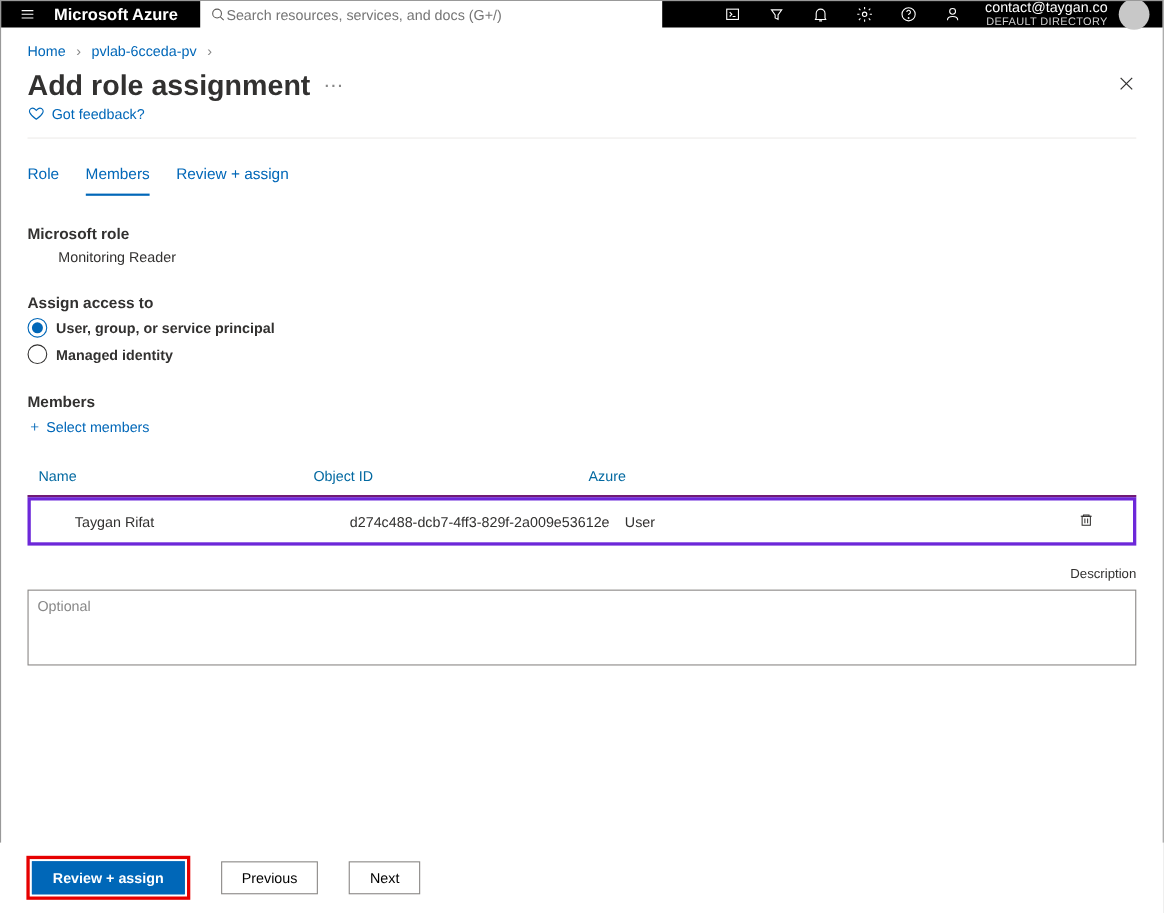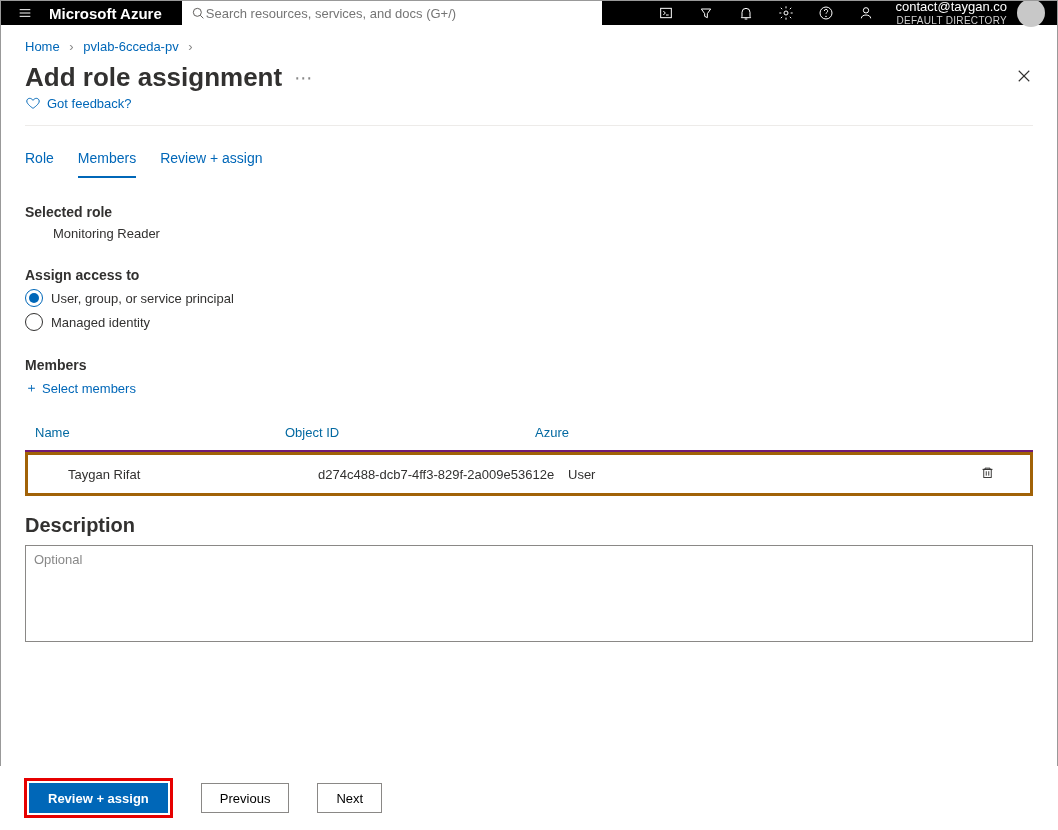--- a/index.html
+++ b/index.html
@@ -33,37 +33,37 @@
   .feedback { color:#0067b8; font-size:13px; display:flex; align-items:center; gap:6px; padding-bottom:14px; border-bottom:1px solid #edebe9; margin-bottom:4px; cursor:pointer;}
   
   .tabs { display:flex; gap:24px; padding:14px 0 0 0; }
   .tab { color:#0067b8; font-size:14px; padding:6px 0 10px 0; cursor:pointer; }
   .tab.active { border-bottom:2px solid #0067b8; font-weight:400;}
   
   .section { margin-top:26px; }
   .section h4 { font-size:14px; font-weight:600; margin-bottom:6px;}
   .section .value { font-size:13px; color:#323130;margin-left:28px;}
   
-  .radio-row { display:flex; align-items:center; gap:8px; margin:6px 0; cursor:pointer;}
+  .radio-row { display:flex; align-items:center; gap:8px; margin:6px 0; cursor:pointer;font-weight:bold;}
   .radio { width:18px; height:18px; border:1px solid #323130; border-radius:50%; display:flex; align-items:center; justify-content:center;}
   .radio.checked { border-color:#0067b8;}
   .radio.checked::after { content:""; width:10px; height:10px; background:#0067b8; border-radius:50%;}
   
   .link-action { color:#0067b8; font-size:13px; display:flex; align-items:center; gap:4px; cursor:pointer; margin-top:6px;}
   
   .table { margin-top:18px; }
   .thead, .trow { display:grid; grid-template-columns: 250px 250px 230px 1fr 40px; align-items:center; padding:10px 10px;}
   .thead { font-weight:400; color:#0369a1; font-size:13px; border-bottom:2px solid #701a75;}
   .thead div { font-weight:400;}
   .trow { font-size:13px; }
-  .row-highlight { border:3px solid #a16207;padding-left:40px; }
+  .row-highlight { border:3px solid #6d28d9;padding-left:40px; }
   .trash { cursor:pointer; }
   
-  .desc-label { font-size:20px; font-weight:700; margin:18px 0 8px 0;}
-  textarea.desc { width:100%; height:97px; border:1px solid #8a8886; resize:none; padding:6px 8px; font-family:inherit; font-size:13px; outline:none;}
+  .desc-label { font-size:12px; font-weight:400; margin:18px 0 8px 0;text-align:right;}
+  textarea.desc { width:100%; height:69px; border:1px solid #8a8886; resize:none; padding:6px 8px; font-family:inherit; font-size:13px; outline:none;}
   textarea.desc::placeholder { color:#888;}
   
   
   .footer { position:absolute; bottom:0; left:0; right:0; height:64px; border-top:0; padding:0 24px; display:flex; align-items:center; gap:28px; background:#fff;}
   .btn { height:30px; padding:0 18px; font-size:13px; background:#fff; border:1px solid #8a8886; cursor:pointer; font-family:inherit;}
   .btn.primary { background:#0067b8; color:#fff; border-color:#0067b8; font-weight:600;}
   .btn-highlight { border:3px solid #e60000; padding:2px;}
 </style>
 </head>
 <body>
@@ -160,21 +160,21 @@
     <span>Got feedback?</span>
   </div>
 
   <div class="tabs">
     <div class="tab">Role</div>
     <div class="tab active">Members</div>
     <div class="tab">Review + assign</div>
   </div>
 
   <div class="section">
-    <h4>Selected role</h4>
+    <h4>Microsoft role</h4>
     <div class="value">Monitoring Reader</div>
   </div>
 
   <div class="section">
     <h4>Assign access to</h4>
     <div class="radio-row">
       <div class="radio checked"></div>
       <span>User, group, or service principal</span>
     </div>
     <div class="radio-row">

